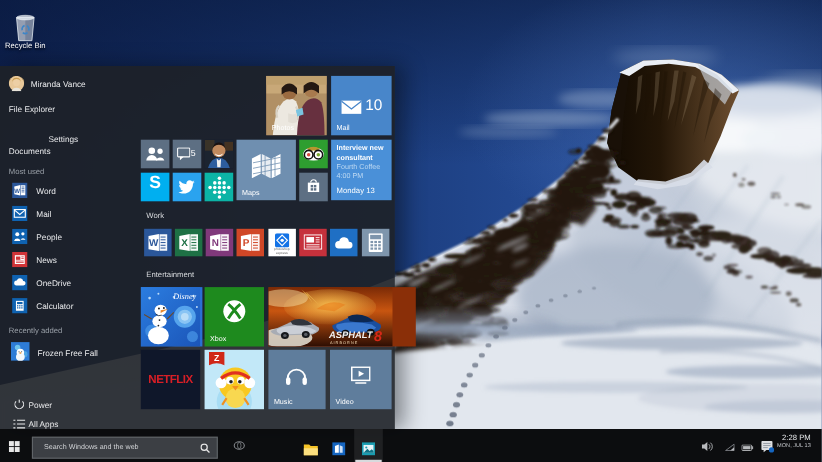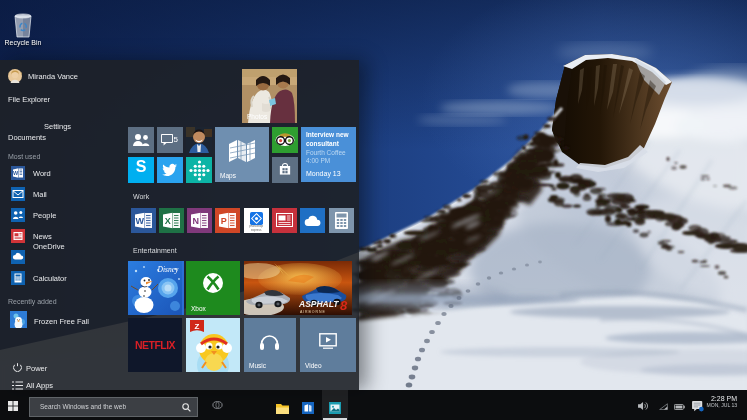--- a/index.html
+++ b/index.html
@@ -944,21 +944,21 @@
       <rect width="14" height="14" fill="#d13438"></rect>
       <rect x="2.5" y="3" width="9" height="8" fill="#fff"></rect>
       <rect x="3.5" y="4.2" width="4" height="3" fill="#d13438"></rect>
       <path d="M8.4,4.5 h2.2 M8.4,6 h2.2 M3.6,8.3 h7 M3.6,9.6 h7" stroke="#d13438" stroke-width="0.7"></path>
     </svg>
     <div class="apptext" style="top:172px;">News</div>
 <svg class="appicon" width="14" height="14" viewBox="0 0 14 14" style="top:190px;">
       <rect width="14" height="14" fill="#0f62b0"></rect>
       <path d="M4,9.5 a2.3,2.3 0 0 1 0.3,-4.6 a3,3 0 0 1 5.8,0.5 a2,2 0 0 1 0.2,4.1 Z" fill="#fff"></path>
     </svg>
-    <div class="apptext" style="top:182px;">OneDrive</div>
+    <div class="apptext" style="top:193px;">OneDrive</div>
 <svg class="appicon" width="14" height="14" viewBox="0 0 14 14" style="top:211px;">
       <rect width="14" height="14" fill="#0f62b0"></rect>
       <rect x="3.5" y="2.5" width="7" height="9" fill="#fff"></rect>
       <rect x="4.5" y="3.5" width="5" height="2" fill="#0f62b0"></rect>
       <g fill="#0f62b0">
         <rect x="4.5" y="6.4" width="1.2" height="1.2"></rect>
         <rect x="6.4" y="6.4" width="1.2" height="1.2"></rect>
         <rect x="8.3" y="6.4" width="1.2" height="1.2"></rect>
         <rect x="4.5" y="8.3" width="1.2" height="1.2"></rect>
         <rect x="6.4" y="8.3" width="1.2" height="1.2"></rect>
@@ -999,20 +999,28 @@
         <circle cx="21" cy="15" r="6.5" fill="#9a6a40"></circle>
         <path d="M14,11 Q21,3 28,11 L28,17 Q21,11 14,17 Z" fill="#241812"></path>
         <path d="M28,54 Q29,28 38,22 Q45,18 50,24 Q53,32 53,54 Z" fill="#67303f"></path>
         <circle cx="41" cy="13" r="6.5" fill="#a87a4e"></circle>
         <path d="M34,9 Q41,2 48,9 L48,16 Q41,9 34,16 Z" fill="#241812"></path>
         <path d="M27,31 L33,29 L34,35 L28,37 Z" fill="#7ac4e0"></path>
         <path d="M20,34 Q24,36 28,34 L28,42 Q24,44 20,42 Z" fill="#e2ddd4"></path>
       </svg>
       <div class="tlabel">Photos</div>
     </div>
+<div class="tile" style="left:301px;top:9px;width:55px;height:54px;background:#4886ca;">
+      <svg class="abs" style="left:9px;top:21px;" width="19" height="15" viewBox="0 0 19 15">
+        <rect x="0.5" y="1.5" width="18" height="12" fill="#fff"></rect>
+        <path d="M0.5,2 L9.5,9 L18.5,2" fill="none" stroke="#4886ca" stroke-width="1.2"></path>
+      </svg>
+      <div class="abs" style="left:31px;top:18px;font-size:14px;color:#fff;">10</div>
+      <div class="tlabel">Mail</div>
+    </div>
 <div class="tile" style="left:128px;top:67px;width:26px;height:26px;background:#5d6f83;">
       <svg class="abs" style="left:4px;top:6px;" width="18" height="14" viewBox="0 0 18 14">
         <circle cx="6" cy="4" r="3" fill="#fff"></circle>
         <path d="M1,13 a5,5 0 0 1 10,0 Z" fill="#fff"></path>
         <circle cx="13.5" cy="4.5" r="2.4" fill="#fff"></circle>
         <path d="M9.8,13 a4,4 0 0 1 7.6,0 Z" fill="#fff"></path>
       </svg>
     </div>
 <div class="tile" style="left:157px;top:67px;width:26px;height:26px;background:#5d6f83;">
       <svg class="abs" style="left:3.5px;top:7px;" width="12" height="12" viewBox="0 0 14 14">
@@ -1197,21 +1205,21 @@
         <path d="M10,29 L3,25 M24,29 L30,23" stroke="#6b4a2a" stroke-width="1"></path>
       </svg>
     </div>
 <div class="tile" style="left:186px;top:200.5px;width:54px;height:54px;background:#1e8a1e;">
       <svg class="abs" style="left:16px;top:11px;" width="22" height="22" viewBox="0 0 22 22">
         <circle cx="11" cy="11" r="10" fill="#fff"></circle>
         <path d="M5.5,4.5 Q11,9 16.5,17.5 M16.5,4.5 Q11,9 5.5,17.5" stroke="#1e8a1e" stroke-width="2.6" fill="none"></path>
       </svg>
       <div class="tlabel">Xbox</div>
     </div>
-<div class="tile" style="left:244px;top:200.5px;width:108px;height:54px;background:#8a2f08;">
+<div class="tile" style="left:244px;top:200.5px;width:134px;height:54px;background:#8a2f08;">
       <svg class="abs" style="left:0;top:0" width="113" height="54" viewBox="0 0 113 54">
         <defs>
           <linearGradient id="asp" x1="0" y1="0" x2="0" y2="1">
             <stop offset="0" stop-color="#7a2a06"></stop>
             <stop offset="0.4" stop-color="#c85510"></stop>
             <stop offset="1" stop-color="#2e0e03"></stop>
           </linearGradient>
           <radialGradient id="aspglow" cx="0.5" cy="0.45" r="0.6">
             <stop offset="0" stop-color="#f8c050" stop-opacity="0.95"></stop>
             <stop offset="1" stop-color="#f8c050" stop-opacity="0"></stop>

